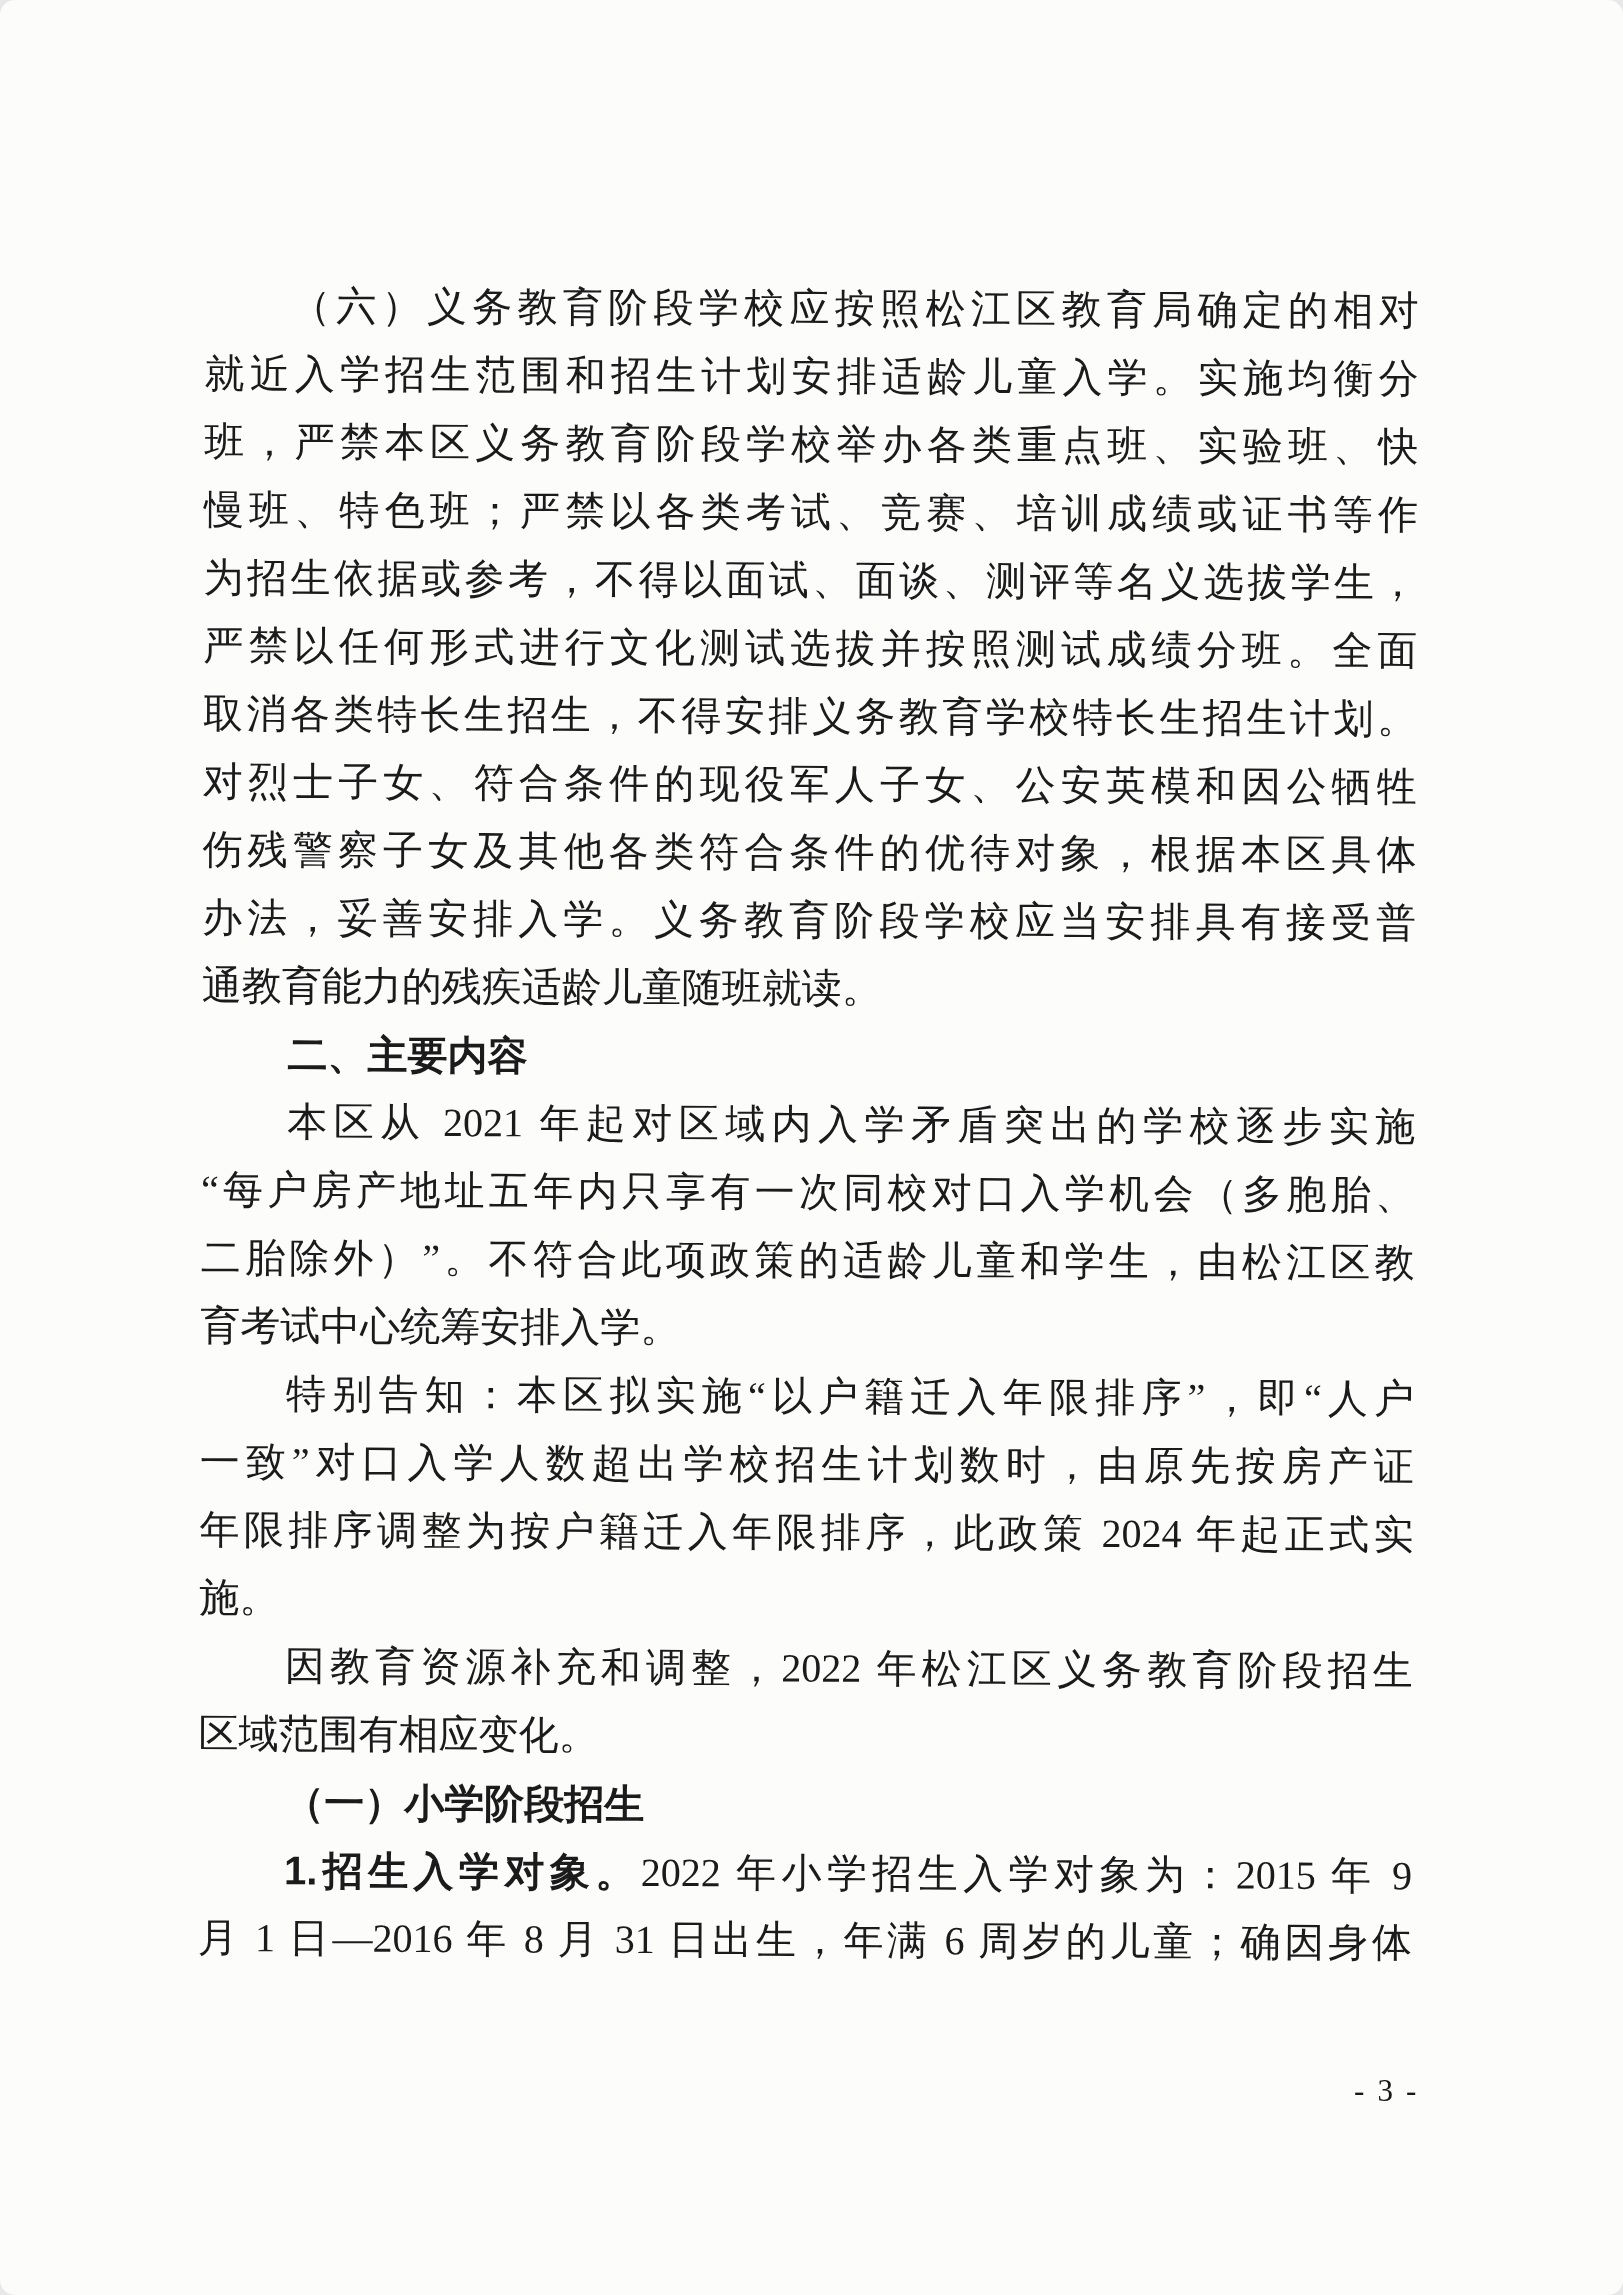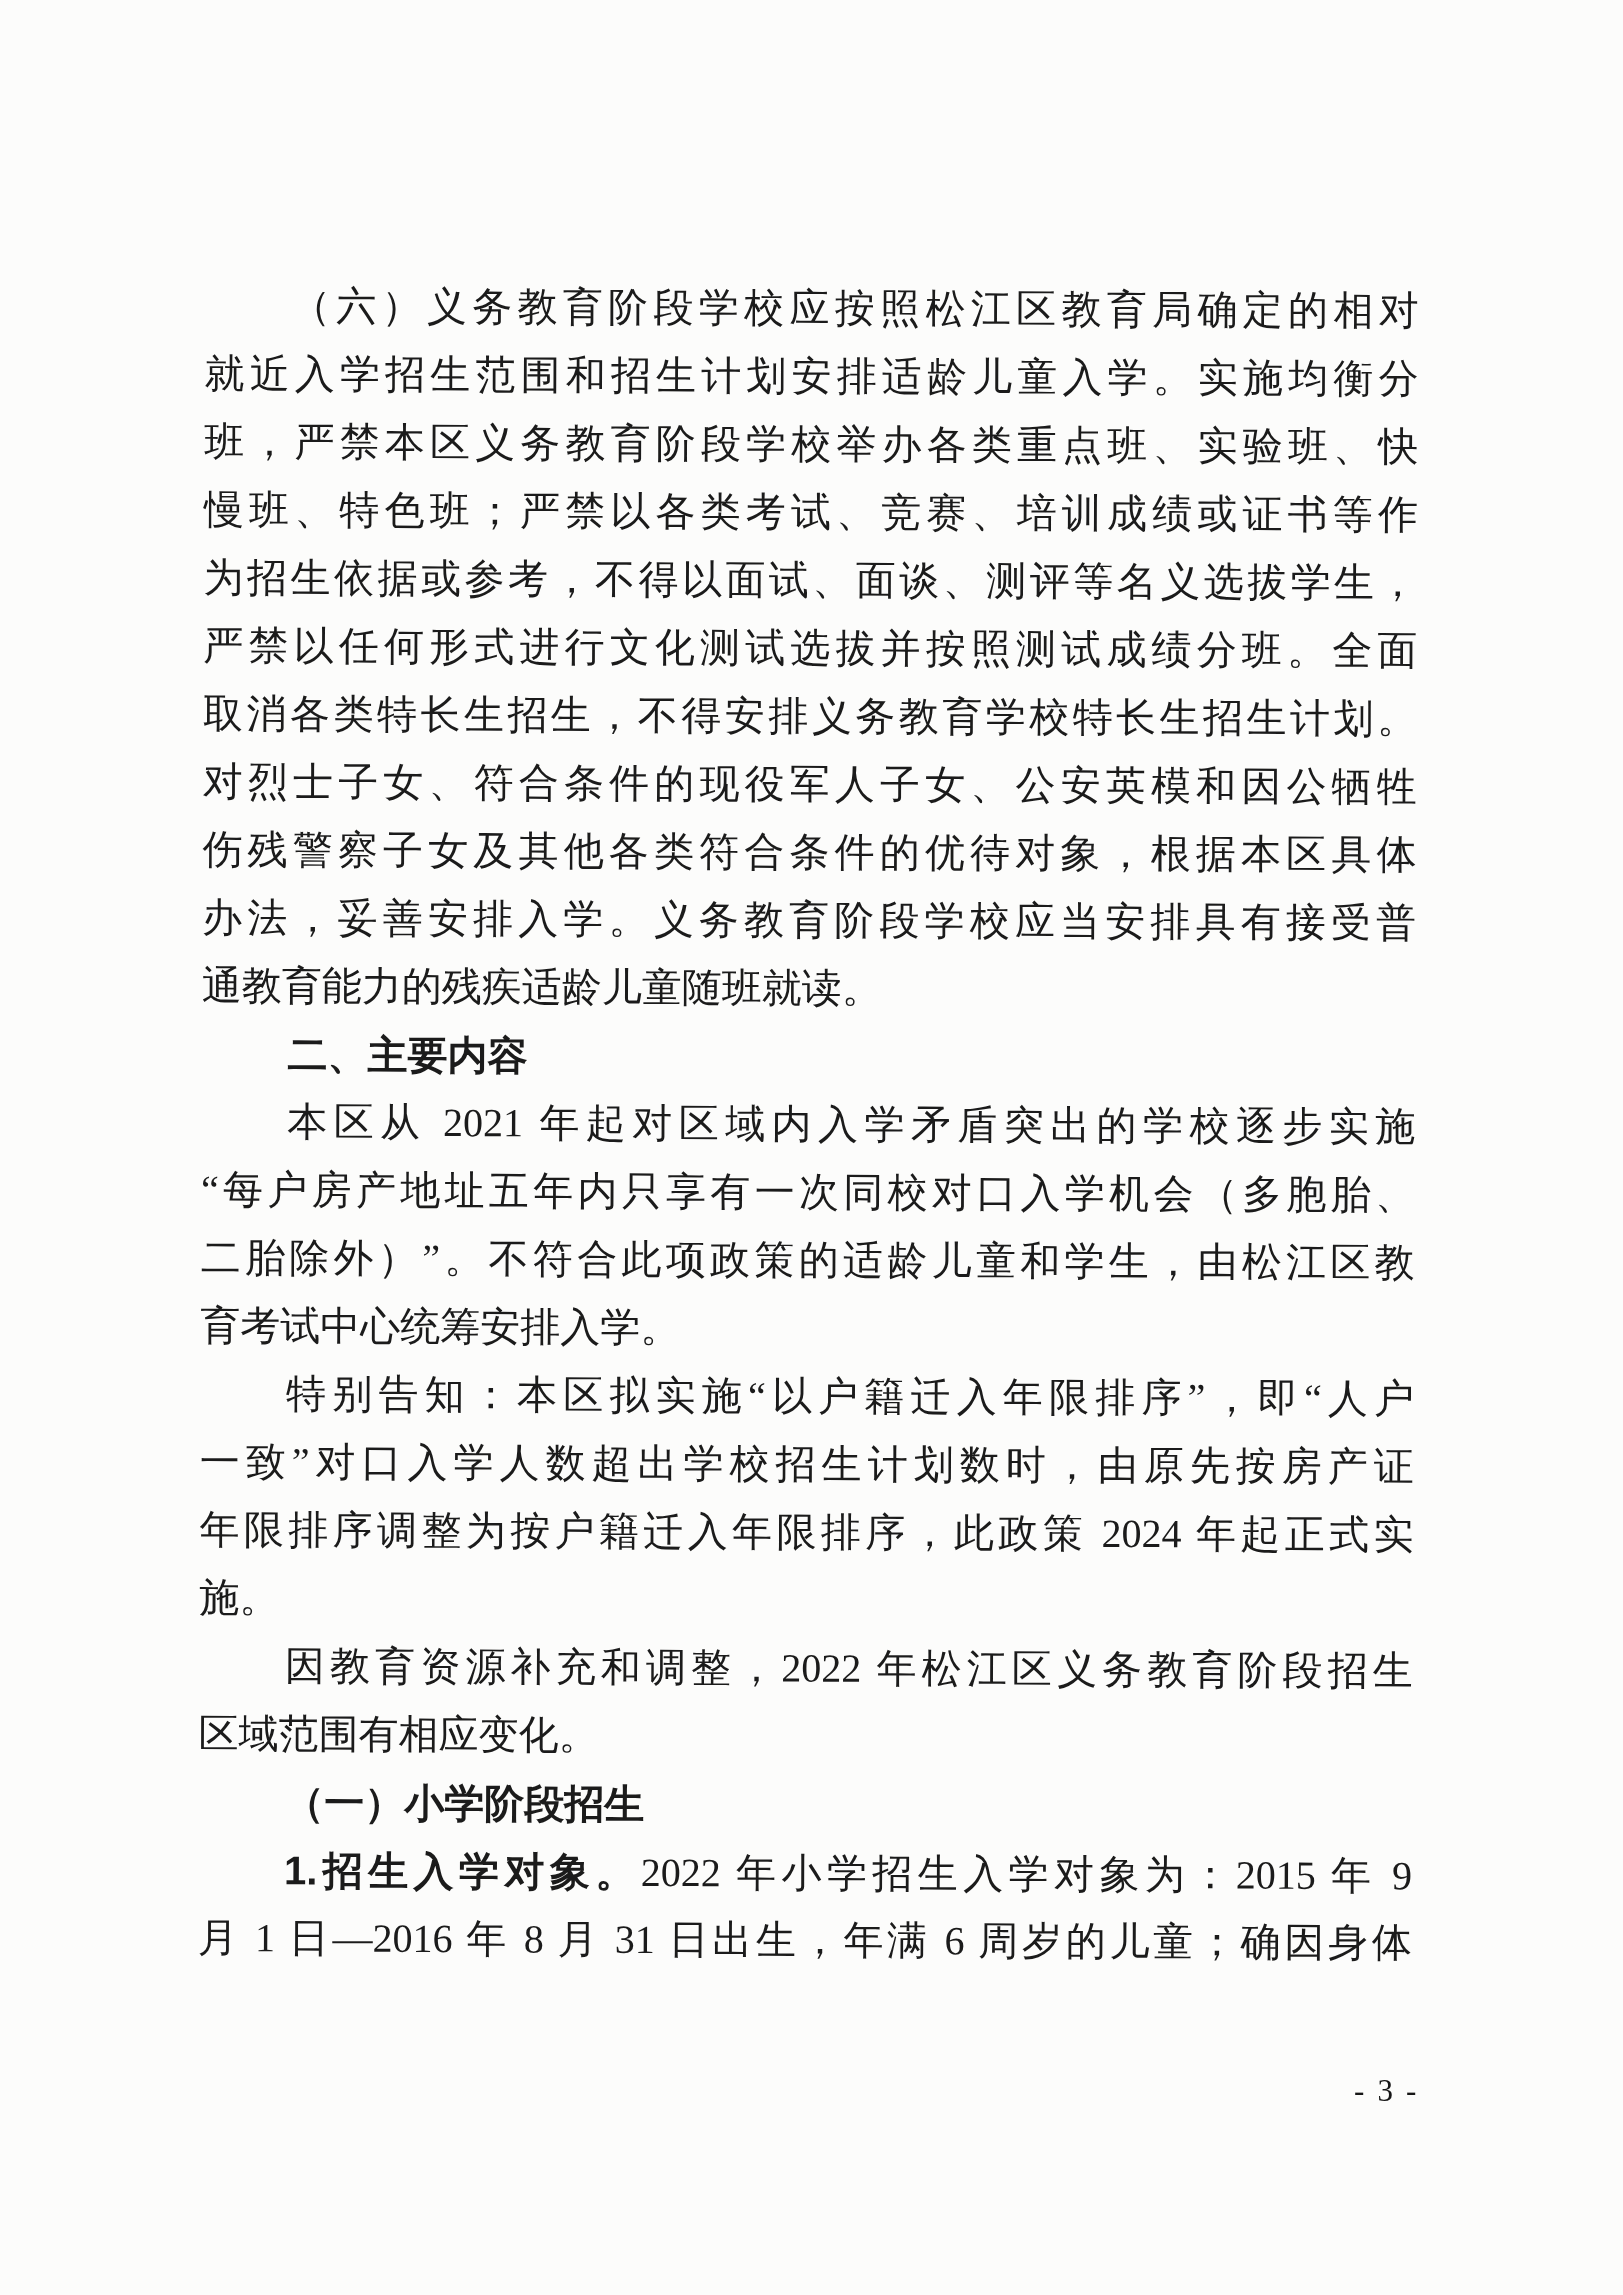--- a/index.html
+++ b/index.html
@@ -7,20 +7,21 @@
     padding: 0;
     background: #e8e8e8;
   }
   .page {
     position: relative;
     width: 1623px;
     height: 2295px;
     background: #fcfcfb;
     overflow: hidden;
     color: #1b1b1b;
+    border-radius: 15px;
   }
   .content {
     position: absolute;
     left: 205px;
     top: 272px;
     width: 1214px;
     transform: rotate(0.25deg);
     transform-origin: 0 0;
     font-family: "Liberation Serif", serif;
     font-size: 40px;

